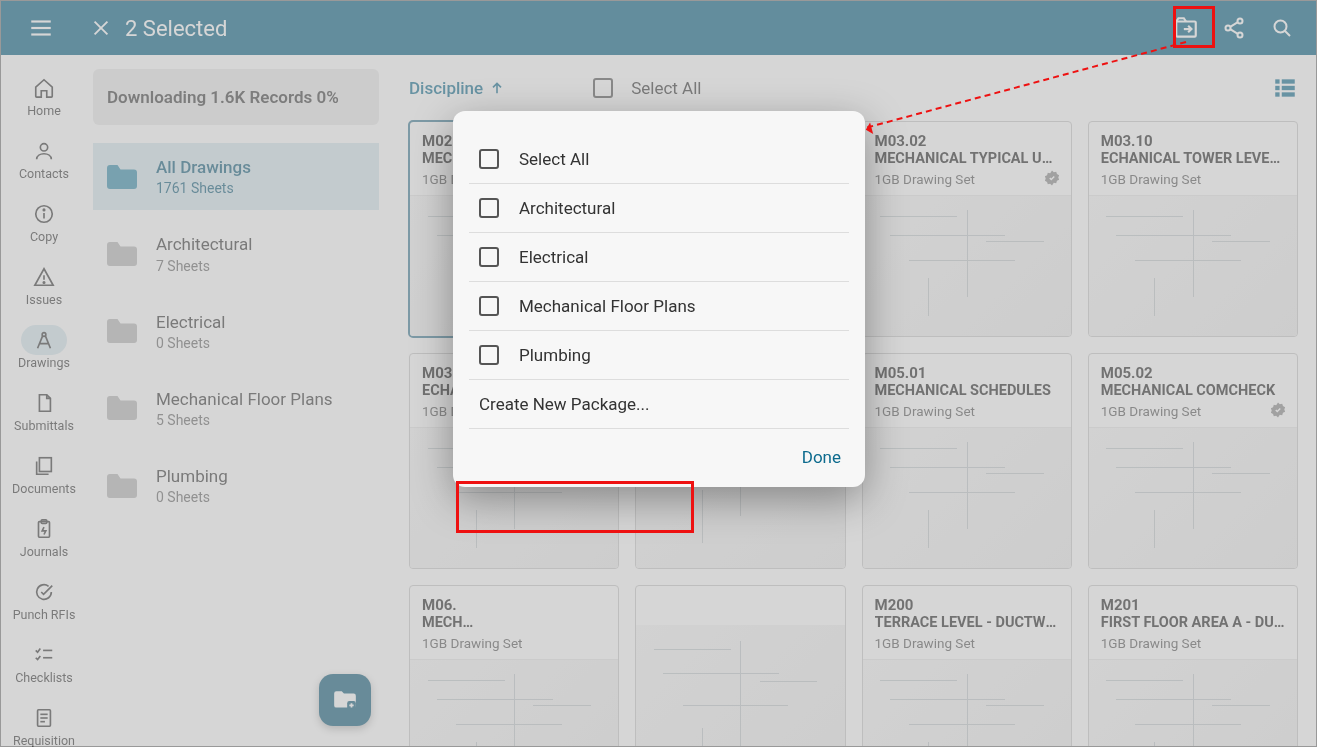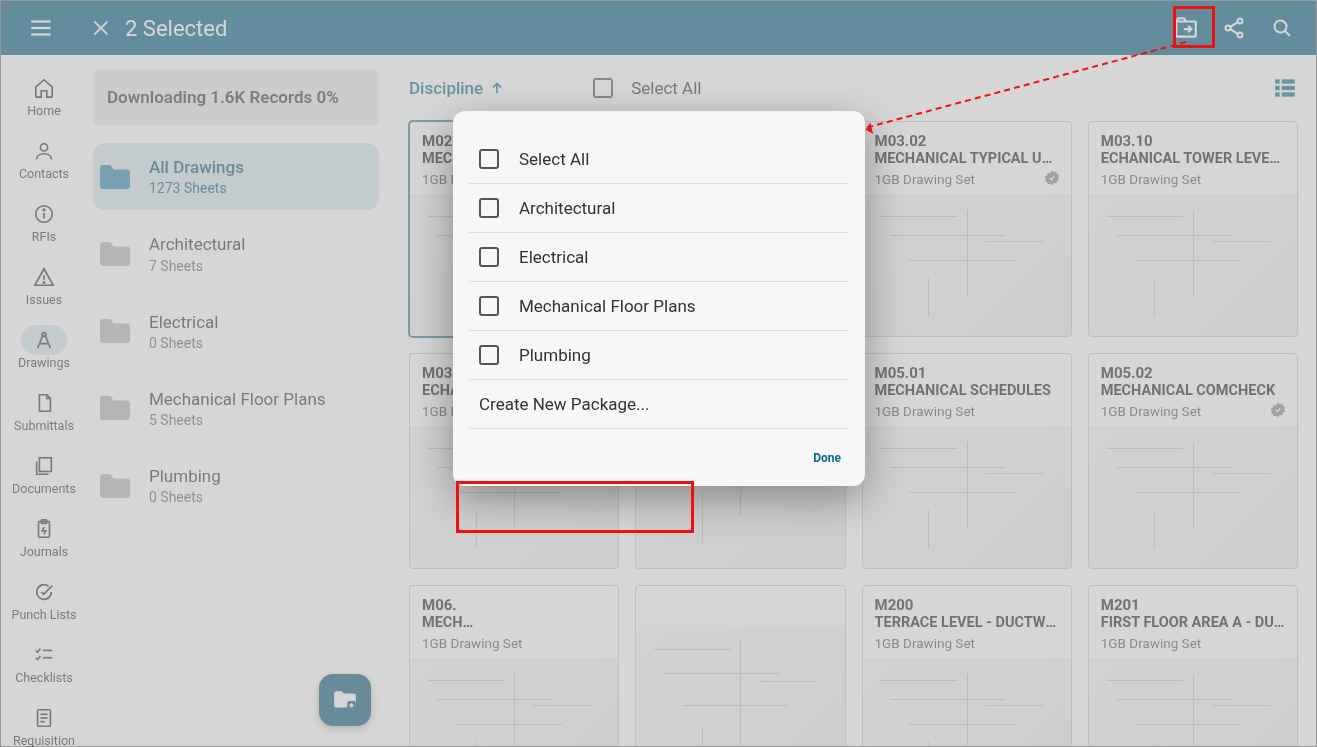--- a/index.html
+++ b/index.html
@@ -18,21 +18,21 @@
   .navrail { position: absolute; top: 54px; left: 0; width: 86px; bottom: 0; background: #fff; border-right: 0; display:flex; flex-direction:column; align-items:center; padding-top: 10px; gap: 0; }
   .nav-item { width: 80px; display:flex; flex-direction:column; align-items:center; padding: 8px 0 10px; font-size: 12.5px; color: #333; cursor:pointer; }
   .nav-item.active .nav-icon-wrap { background: #d5e6ed; border-radius: 16px; }
   .nav-icon-wrap { width: 46px; height: 30px; display:flex; align-items:center; justify-content:center; }
   .nav-item svg { width: 22px; height: 22px; }
 
   
   .sidepanel { position: absolute; top: 54px; left: 86px; width: 304px; bottom: 0; background: #fff; padding: 14px 12px 0 6px; }
   .download-banner { background: #e9e9e9; border-radius: 6px; padding: 18px 14px; font-size: 17px; font-weight: 600; color: #3a3a3a; margin-bottom: 18px; }
   .folder-list { display:flex; flex-direction:column; gap: 10px; }
-  .folder-item { display:flex; align-items:center; padding: 14px 4px; border-radius: 12px; cursor:pointer; gap: 16px; }
+  .folder-item { display:flex; align-items:center; padding: 14px 11px; border-radius: 0; cursor:pointer; gap: 16px; }
   .folder-item.active { background: #d6e7ee; }
   .folder-item .ficon { width: 36px; height: 30px; }
   .folder-item .ftitle { font-size: 17px; color: #333; line-height:1.25; }
   .folder-item.active .ftitle { color: #0d5a78; font-weight: 500; }
   .folder-item .fsub { font-size: 14px; color: #666; margin-top: 2px; }
   .folder-item.active .fsub { color: #0d5a78; }
   .fab { position: absolute; bottom: 20px; right: 20px; width: 52px; height: 52px; background: #0d5a78; border-radius: 14px; display:flex; align-items:center; justify-content:center; color:#fff; cursor:pointer; box-shadow: 0 3px 8px rgba(0,0,0,.3); }
 
   
   .main { position: absolute; top: 54px; left: 390px; right: 0; bottom: 0; background: #fff; padding: 20px 18px 0 18px; overflow: hidden; }
@@ -58,21 +58,21 @@
   .scrim { position:absolute; inset:0; background: rgba(180,180,180,0.55); pointer-events:none; }
 
   
   .dialog { position:absolute; top:110px; left:452px; width:412px; background:#f7f7f7; border-radius: 12px; box-shadow: 0 12px 40px rgba(0,0,0,.35); padding: 24px 8px 14px; z-index:50; }
   .dialog h2 { font-size: 23px; font-weight: 500; color:#222; padding: 0 16px 14px; }
   .dlg-list { padding: 0 8px; }
   .dlg-item { display:flex; align-items:center; gap: 20px; padding: 14px 10px; font-size: 17px; color:#333; border-bottom: 1px solid #ddd; cursor:pointer; }
   .dlg-item:last-of-type { border-bottom:1px solid #ddd; }
   .dlg-create { padding: 14px 10px; font-size: 17px; color:#333; cursor:pointer; border-bottom:1px solid #ddd; }
   .dlg-actions { text-align:right; padding: 18px 16px 6px; }
-  .dlg-done { color:#0d6b8e; font-size: 12px; font-weight:700; cursor:pointer; background:none; border:none; }
+  .dlg-done { color:#0d6b8e; font-size: 17px; font-weight:400; cursor:pointer; background:none; border:none; }
 
   
   .annot-box { position:absolute; border: 3px solid #e11; pointer-events:none; z-index:60; }
   .annot-line { position:absolute; border-top: 2px dashed #e11; transform-origin: right center; z-index:55; pointer-events:none; }
   .annot-line::after { content:""; position:absolute; left:-8px; top:-5px; border: 6px solid transparent; border-right-color:#e11; }
 
   svg { display:block; }
 </style>
 </head>
 <body>
@@ -139,21 +139,21 @@
     <span>Contacts</span>
   </div>
   <div class="nav-item">
     <div class="nav-icon-wrap">
           <svg viewBox="0 0 24 24" fill="none" stroke="#333" stroke-width="1.8">
             <circle cx="12" cy="12" r="9"></circle>
             <line x1="12" y1="11" x2="12" y2="17"></line>
             <circle cx="12" cy="7.5" r="0.8" fill="#333"></circle>
           </svg>
         </div>
-    <span>RFIs</span>
+    <span>Copy</span>
   </div>
   <div class="nav-item">
     <div class="nav-icon-wrap">
           <svg viewBox="0 0 24 24" fill="none" stroke="#333" stroke-width="1.8">
             <path d="M12 3l10 18H2z"></path>
             <line x1="12" y1="10" x2="12" y2="15"></line>
             <circle cx="12" cy="18" r="0.8" fill="#333"></circle>
           </svg>
         </div>
     <span>Issues</span>
@@ -195,21 +195,21 @@
         </div>
     <span>Journals</span>
   </div>
   <div class="nav-item">
     <div class="nav-icon-wrap">
           <svg viewBox="0 0 24 24" fill="none" stroke="#333" stroke-width="1.8">
             <path d="M20 12a8 8 0 1 1-3-6.2"></path>
             <path d="M9 12l2.5 2.5L21 5"></path>
           </svg>
         </div>
-    <span>Punch Lists</span>
+    <span>Punch RFIs</span>
   </div>
   <div class="nav-item">
     <div class="nav-icon-wrap">
           <svg viewBox="0 0 24 24" fill="none" stroke="#333" stroke-width="1.8">
             <path d="M3 7l2 2 3-4M3 15l2 2 3-4"></path>
             <line x1="11" y1="7" x2="21" y2="7"></line>
             <line x1="11" y1="15" x2="21" y2="15"></line>
           </svg>
         </div>
     <span>Checklists</span>
@@ -229,21 +229,21 @@
 
 <div class="sidepanel">
   <div class="download-banner">Downloading 1.6K Records   0%</div>
   <div class="folder-list">
     <div class="folder-item active">
       <svg class="ficon" viewBox="0 0 24 20" fill="#2f8aa8">
             <path d="M2 4a2 2 0 0 1 2-2h5l2 3h9a2 2 0 0 1 2 2v9a2 2 0 0 1-2 2H4a2 2 0 0 1-2-2z"></path>
           </svg>
       <div>
             <div class="ftitle">All Drawings</div>
-            <div class="fsub">1273 Sheets</div>
+            <div class="fsub">1761 Sheets</div>
           </div>
     </div>
     <div class="folder-item">
       <svg class="ficon" viewBox="0 0 24 20" fill="#b5b5b5">
             <path d="M2 4a2 2 0 0 1 2-2h5l2 3h9a2 2 0 0 1 2 2v9a2 2 0 0 1-2 2H4a2 2 0 0 1-2-2z"></path>
           </svg>
       <div>
             <div class="ftitle">Architectural</div>
             <div class="fsub">7 Sheets</div>
           </div>

